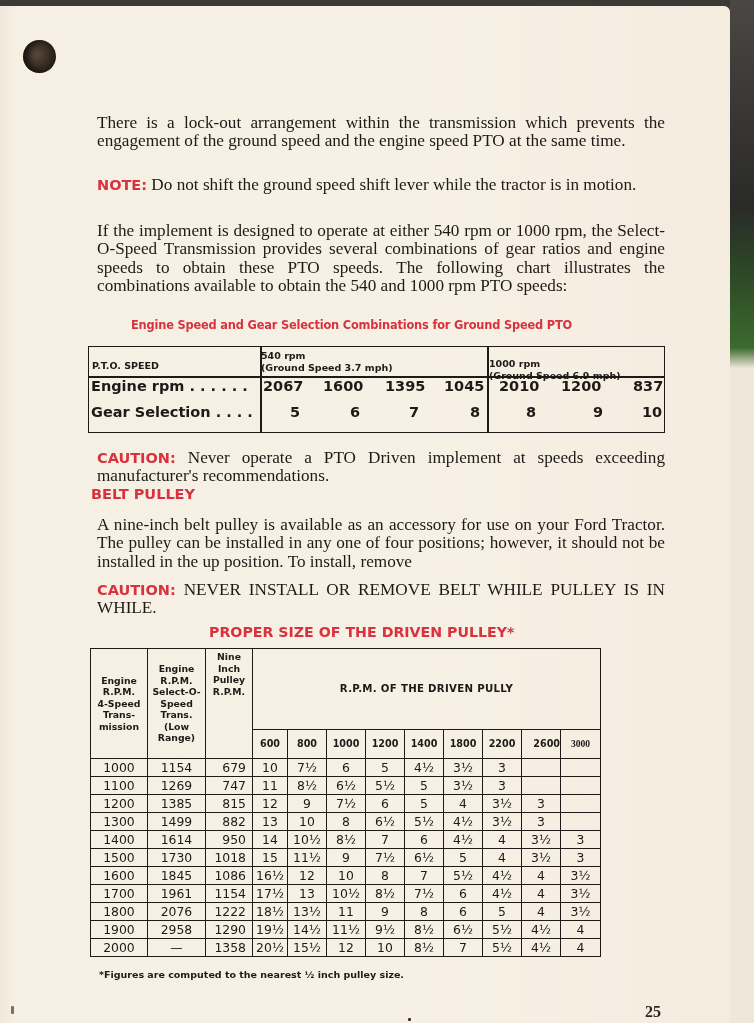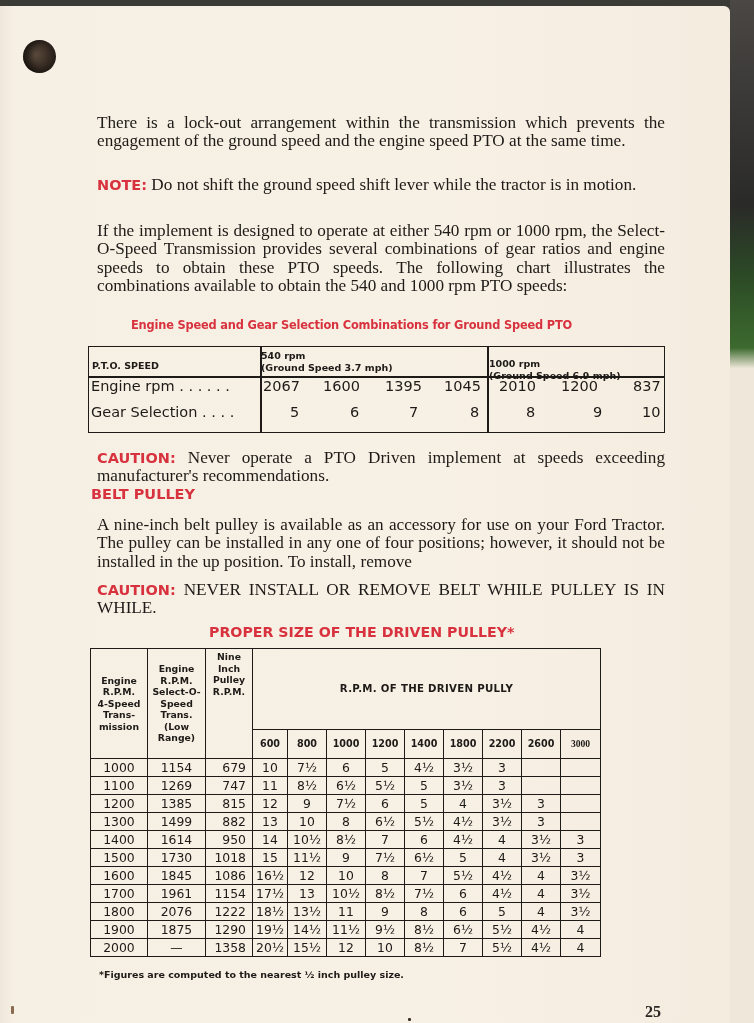--- a/index.html
+++ b/index.html
@@ -31,21 +31,21 @@
     position: absolute; font-family: "DejaVu Sans", "Liberation Sans", sans-serif;
     font-weight: bold; color: #d8323f; white-space: nowrap;
   }
   
   .pto {
     position: absolute; left: 88px; top: 340px; width: 577px; height: 87px;
     border: 1.5px solid #1d1a17; box-sizing: border-box;
   }
   .pto .hline { position: absolute; left: 0; right: 0; height: 1.5px; background: #1d1a17; }
   .pto .vline { position: absolute; top: 0; bottom: 0; width: 1.5px; background: #1d1a17; }
-  .pto .cell { position: absolute; white-space: nowrap; color: #1d1a17; }
+  .pto .cell { position: absolute; white-space: nowrap; color: #1d1a17; font-weight: bold; }
   .pto .hdr { font-family: "DejaVu Sans", sans-serif; font-weight: bold; font-size: 9.5px; text-align: left; line-height: 12px; }
   .pto .val { font-family: "DejaVu Sans", sans-serif; font-size: 14.5px; }
   
   .pt {
     position: absolute; left: 90px; top: 642px; border-collapse: collapse;
     font-family: "DejaVu Sans", "Liberation Sans", sans-serif; color: #1d1a17;
   }
   .pt td, .pt th { border: 1.2px solid #1d1a17; padding: 0; }
   .pt th { font-weight: bold; font-size: 9.3px; line-height: 11.5px; }
   .pt .colhdr { font-size: 9.6px; height: 28px; }
@@ -154,21 +154,21 @@
         <th colspan="9" style="height:80px; font-size:10.2px; letter-spacing:0.3px;">R.P.M. OF THE DRIVEN PULLY</th>
       </tr>
       <tr id="rpm-header-row">
           <th class="colhdr" style="width: 34px;">600</th>
           <th class="colhdr" style="width: 38px;">800</th>
           <th class="colhdr" style="width: 38px;">1000</th>
           <th class="colhdr" style="width: 38px;">1200</th>
           <th class="colhdr" style="width: 38px;">1400</th>
           <th class="colhdr" style="width: 38px;">1800</th>
           <th class="colhdr" style="width: 38px;">2200</th>
-          <th class="colhdr" style="width: 38px;">2600</th>
+          <th class="colhdr" style="width: 38px; text-align: right;">2600</th>
           <th class="colhdr" style="width: 39px; font-family: Liberation Serif, serif;">3000</th>
         </tr>
     </thead>
     <tbody id="pulley-body">
         <tr>
           <td>1000</td>
           <td>1154</td>
           <td class="r">679</td>
           <td>10</td>
           <td>7½</td>
@@ -287,21 +287,21 @@
           <td>11</td>
           <td>9</td>
           <td>8</td>
           <td>6</td>
           <td>5</td>
           <td>4</td>
           <td>3½</td>
         </tr>
         <tr>
           <td>1900</td>
-          <td>1875</td>
+          <td>2958</td>
           <td class="r">1290</td>
           <td>19½</td>
           <td>14½</td>
           <td>11½</td>
           <td>9½</td>
           <td>8½</td>
           <td>6½</td>
           <td>5½</td>
           <td>4½</td>
           <td>4</td>

